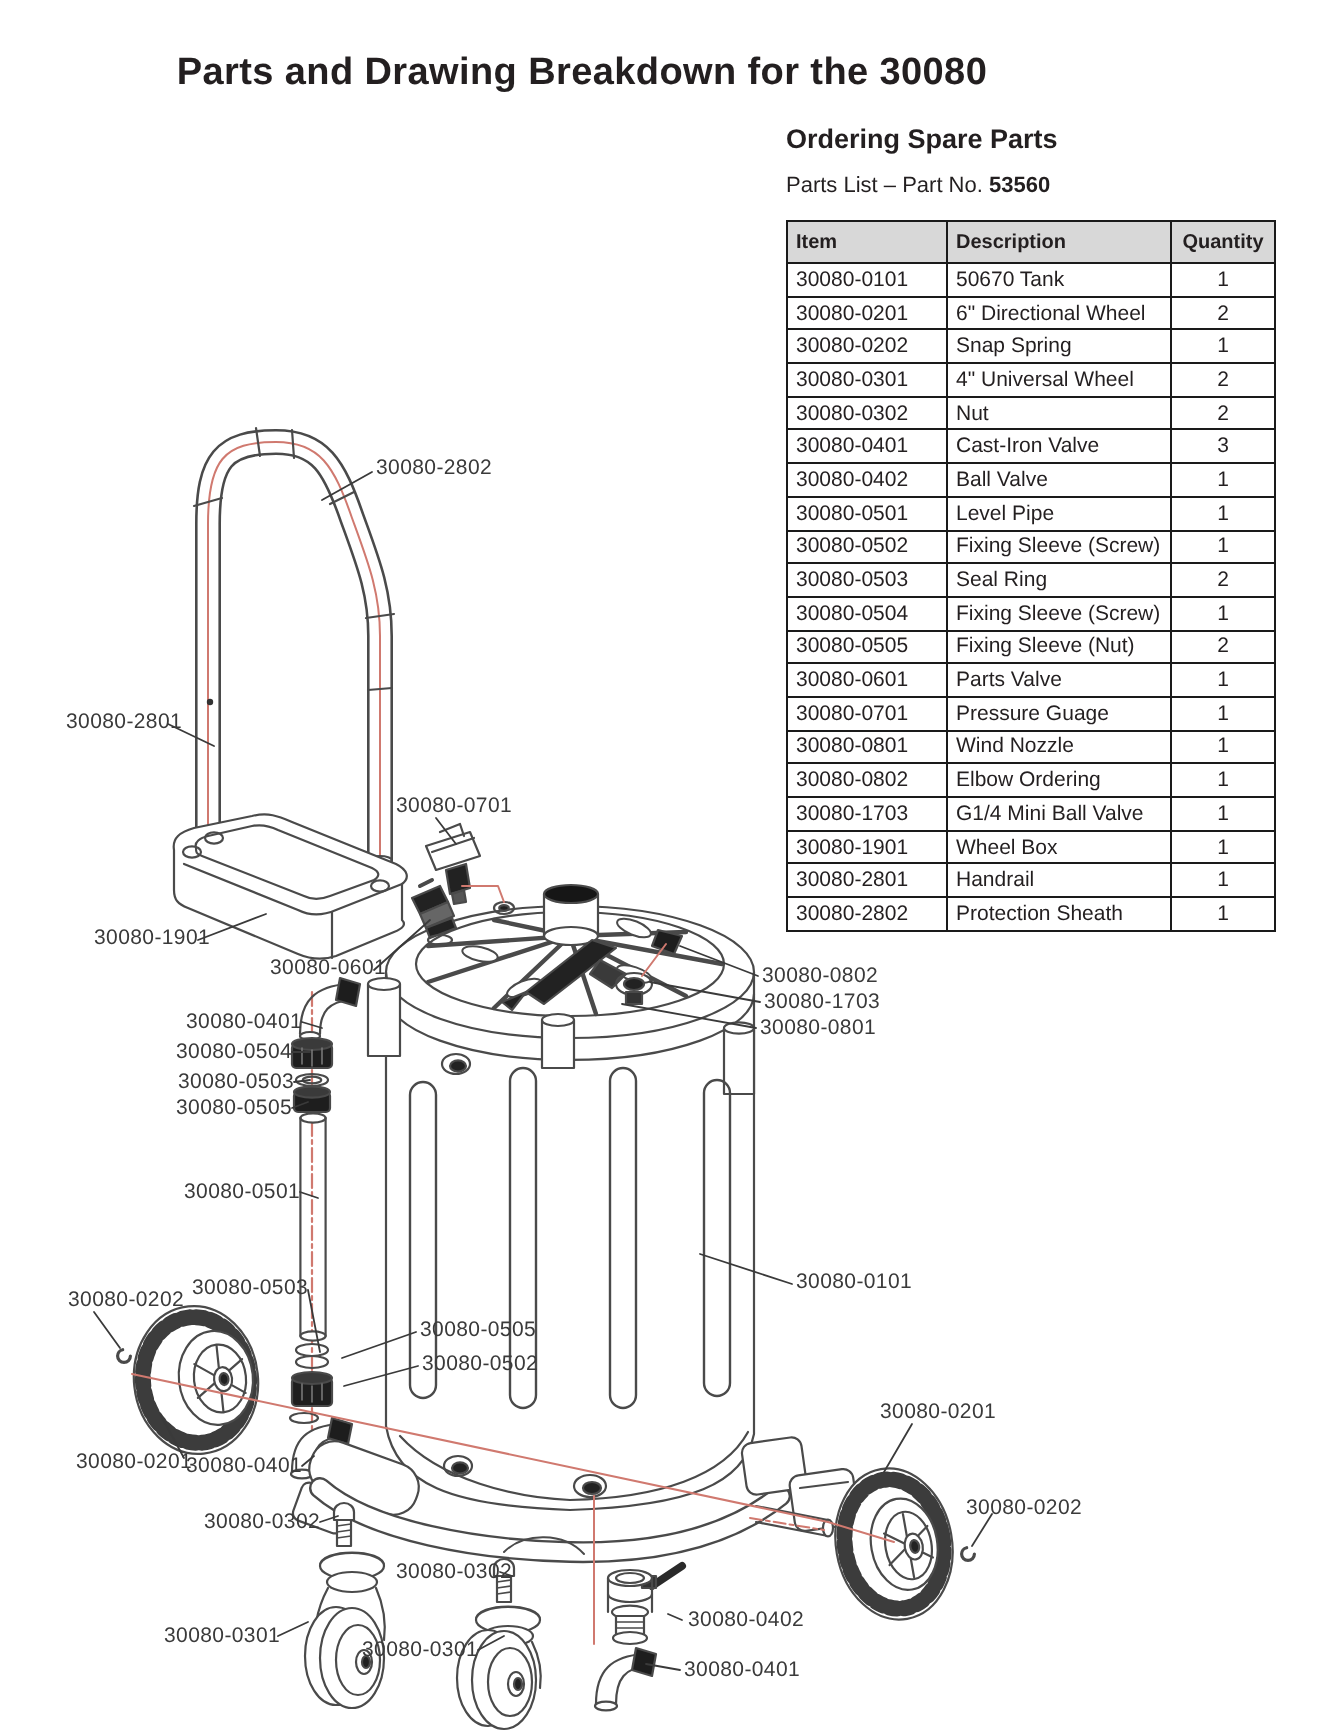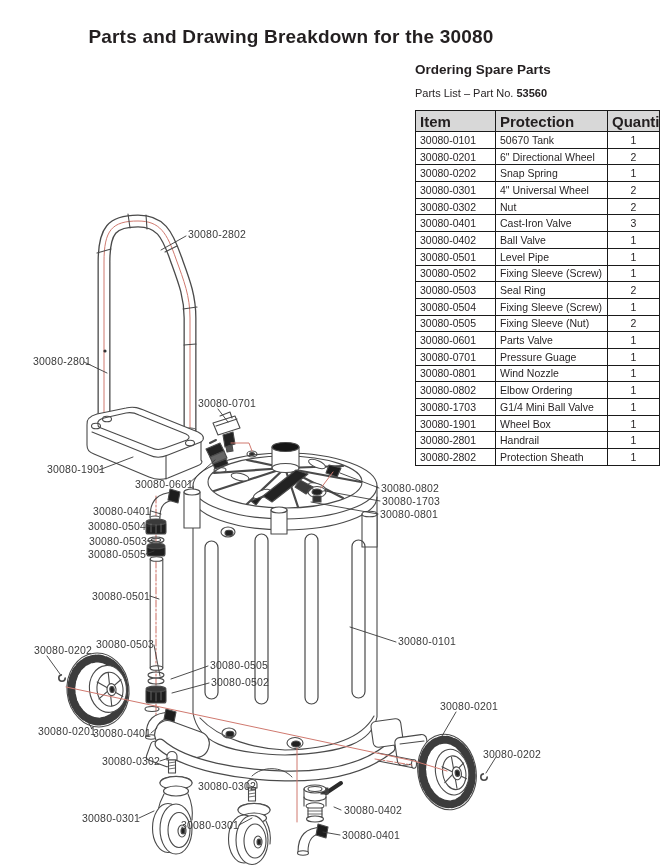--- a/index.html
+++ b/index.html
@@ -4,27 +4,27 @@
 <style>
   html,body{margin:0;padding:0;}
   body{
     width:665px;height:868px;background:#ffffff;position:relative;overflow:hidden;
     font-family:"Liberation Sans",sans-serif;color:#231f20;
   }
   .page-title{
     position:absolute;top:26px;left:0;width:582px;text-align:center;
     font-size:19px;font-weight:bold;letter-spacing:.2px;
   }
-  .right-panel{position:absolute;left:415px;top:62px;width:248px;}
+  .right-panel{position:absolute;left:393px;top:62px;width:248px;}
   .ordering-heading{font-size:13.5px;font-weight:bold;margin:0 0 10px 0;}
   .parts-list-line{font-size:11px;margin:0 0 11px 0;}
   .parts-list-line .pn{font-weight:bold;}
   table.parts{border-collapse:collapse;width:244px;font-size:10.5px;border:1.5px solid #1a1a1a;table-layout:fixed;}
   table.parts th,table.parts td{border:1px solid #1a1a1a;padding:1px 4px;overflow:hidden;white-space:nowrap;}
-  table.parts th{background:#d8d8d8;font-size:15px;height:18px;text-align:left;}
+  table.parts th{background:#d8d8d8;font-size:10px;height:18px;text-align:left;}
   table.parts td{height:13.7px;}
   table.parts th.qty,table.parts td.qty{text-align:center;}
   svg.diagram{position:absolute;left:0;top:0;}
   .part-label{
     position:absolute;font-size:10.5px;color:#3a3a3a;white-space:nowrap;letter-spacing:.2px;line-height:11px;
   }
 </style>
 </head>
 <body>
 
@@ -362,21 +362,21 @@
   <p class="parts-list-line"><span>Parts List – Part No. </span><span class="pn">53560</span></p>
   <table class="parts">
     <colgroup>
         <col style="width:80px">
         <col style="width:112px">
         <col style="width:52px">
       </colgroup>
     <thead>
       <tr>
           <th>Item</th>
-          <th>Protection</th>
+          <th>Description</th>
           <th class="qty">Quantity</th>
         </tr>
     </thead>
     <tbody>
         <tr>
           <td>30080-0101</td>
           <td>50670 Tank</td>
           <td class="qty">1</td>
         </tr>
         <tr>

